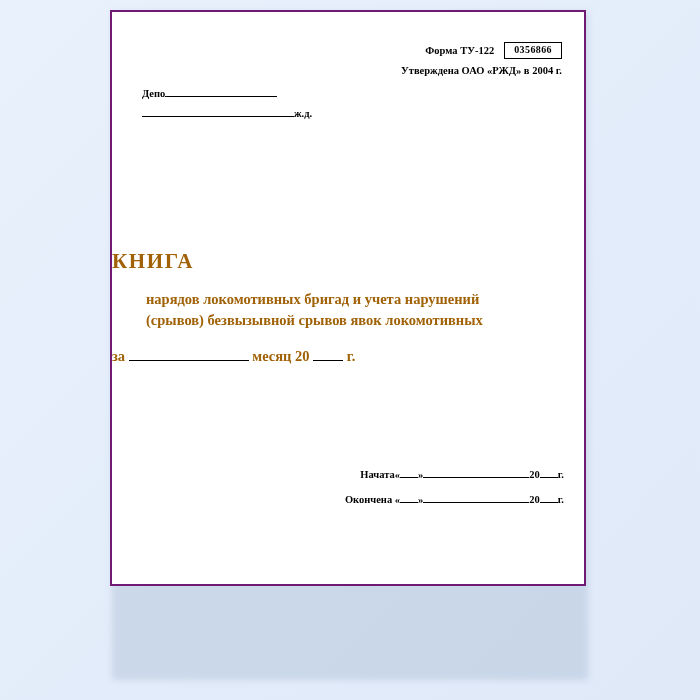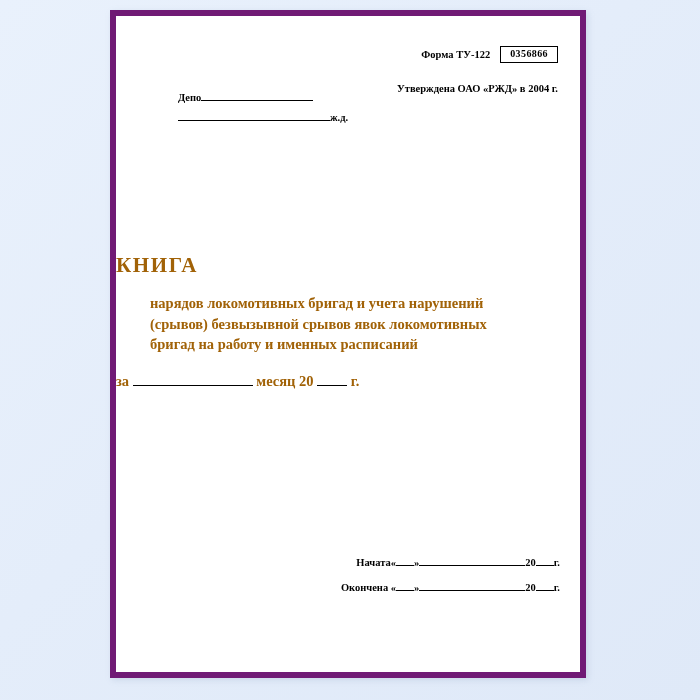--- a/index.html
+++ b/index.html
@@ -31,23 +31,23 @@
     background: rgba(80, 110, 150, 0.16);
     filter: blur(3px);
     border-radius: 2px;
   }
 
   .paper {
     position: absolute;
     left: 110px;
     top: 10px;
     width: 476px;
-    height: 668px;
+    height: 576px;
     background: #ffffff;
-    border: 6px solid #701a75;
+    border: 2px solid #701a75;
     box-sizing: border-box;
   }
 
   
   .header-right {
     position: absolute;
     right: 22px;
     top: 30px;
     text-align: right;
     font-size: 10.5px;
@@ -64,37 +64,36 @@
   }
   .form-code {
     border: 1px solid #000;
     padding: 1px 9px 1px 9px;
     font-size: 10px;
     font-weight: bold;
     letter-spacing: 0.4px;
     line-height: 1.25;
   }
   .header-line2 {
-    margin-top: 18px;
+    margin-top: 4px;
     white-space: nowrap;
   }
 
   
   .depot-block {
     position: absolute;
     left: 30px;
     top: 72px;
     font-size: 10.5px;
     font-weight: bold;
     color: #000;
     line-height: 1.9;
   }
   .depot-row {
     white-space: nowrap;
-    margin-left: 32px;
   }
   .rule {
     display: inline-block;
     border-bottom: 1px solid #000;
     height: 9px;
   }
   .rule-a { width: 112px; }
   .rule-b { width: 152px; }
 
   
@@ -166,21 +165,20 @@
     <div class="depot-row">
       <span class="rule rule-b"></span><span>ж.д.</span>
     </div>
   </div>
 
   <div class="title-block">
     <div class="title-main">КНИГА</div>
     <div class="title-sub">
       <div>нарядов локомотивных бригад и учета нарушений</div>
       <div>(срывов) безвызывной срывов явок локомотивных</div>
-      <div>бригад на работу и именных расписаний</div>
     </div>
     <div class="title-period">
       <span>за</span>
       <span class="rule-period"></span>
       <span>месяц 20</span>
       <span class="rule-year"></span>
       <span>г.</span>
     </div>
   </div>
 

